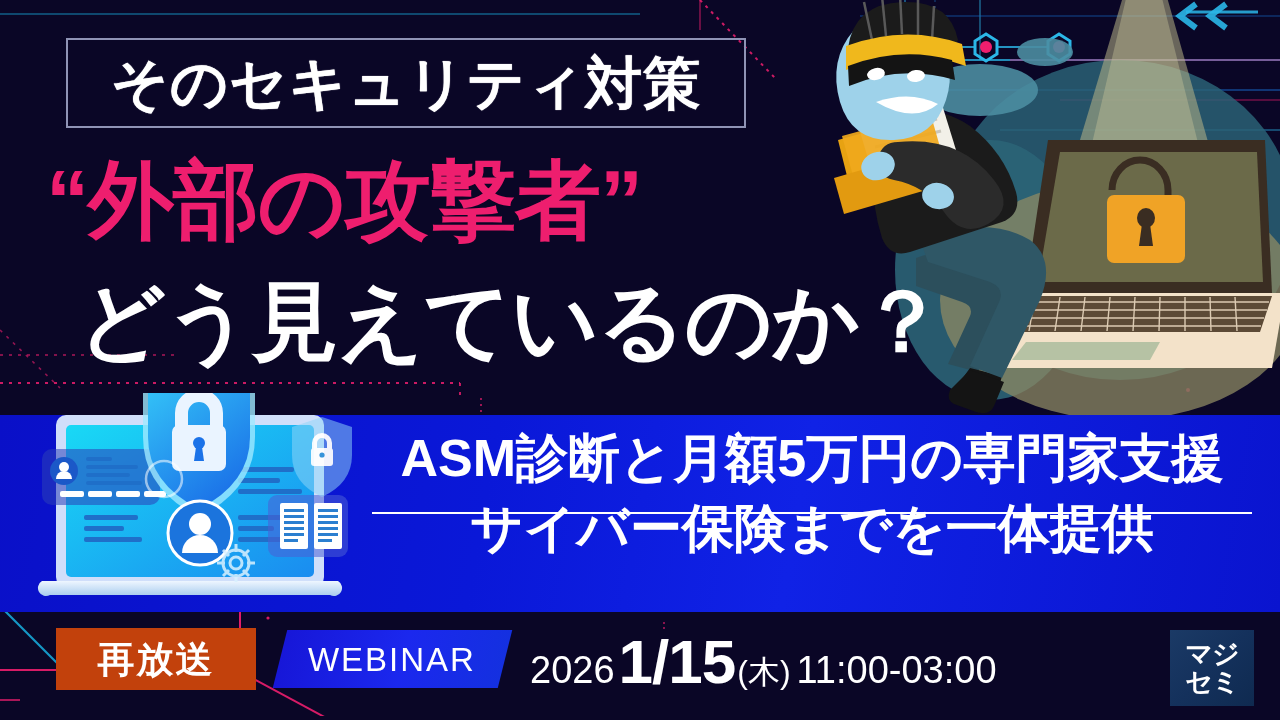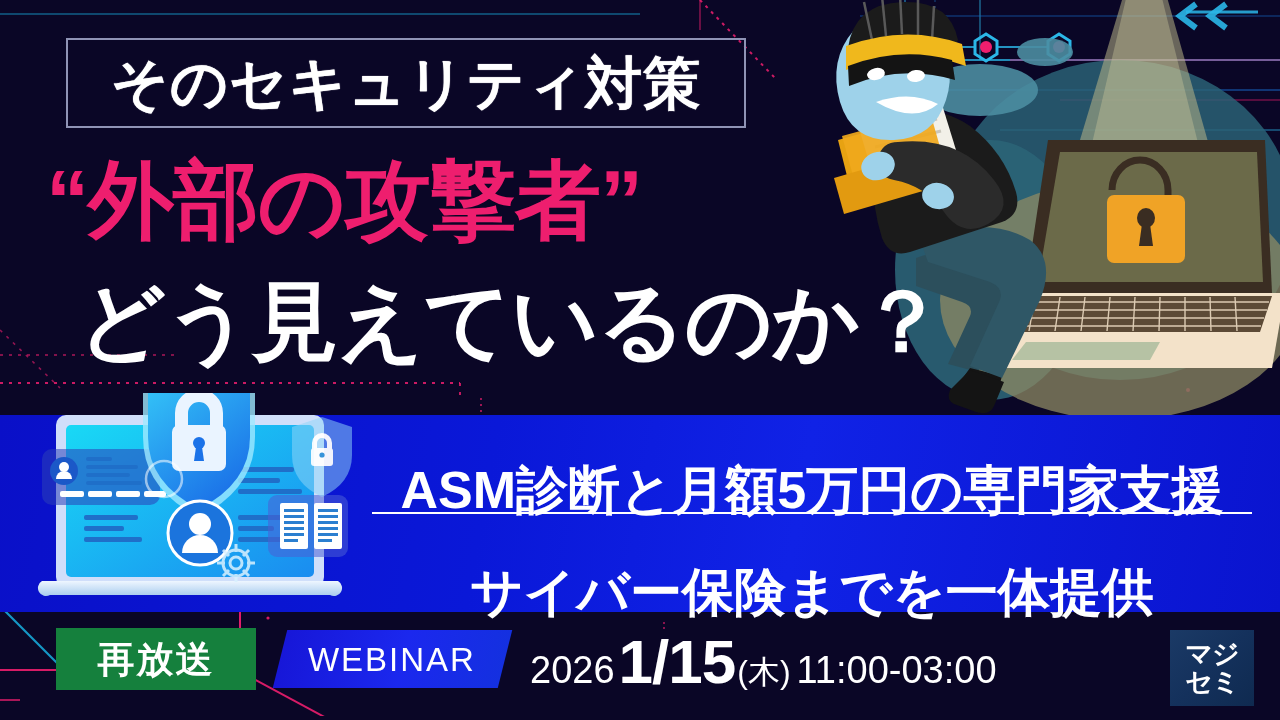--- a/index.html
+++ b/index.html
@@ -74,35 +74,34 @@
 
   .band-text{
     position:absolute;left:372px;top:424px;width:880px;height:180px;z-index:6;
   }
   .sub1,.sub2{
     color:#ffffff;
     font-weight:700;
     line-height:1;
     white-space:nowrap;
     text-align:center;
-    margin-top:32px;
   }
   .sub1{font-size:52px;padding-top:8px;}
   .sub2{font-size:52px;padding-top:18px;}
   .band-rule{
     position:absolute;left:372px;top:512px;width:880px;height:2px;
     background:#ffffff;z-index:7;
   }
 
   
   .footer{position:absolute;left:0;top:612px;width:1280px;height:108px;z-index:6;}
 
   .badge-rerun{
     position:absolute;left:56px;top:16px;width:200px;height:62px;
-    background:#15803d;
+    background:#c2410c;
     display:flex;align-items:center;justify-content:center;
   }
   .badge-rerun span{
     color:#ffffff;font-size:37px;font-weight:700;letter-spacing:2px;line-height:1;
   }
 
   .badge-webinar{
     position:absolute;left:280px;top:18px;width:225px;height:58px;
     background:linear-gradient(90deg,#1717d8 0%,#1b28ee 55%,#1430e0 100%);
     transform:skewX(-14deg);

